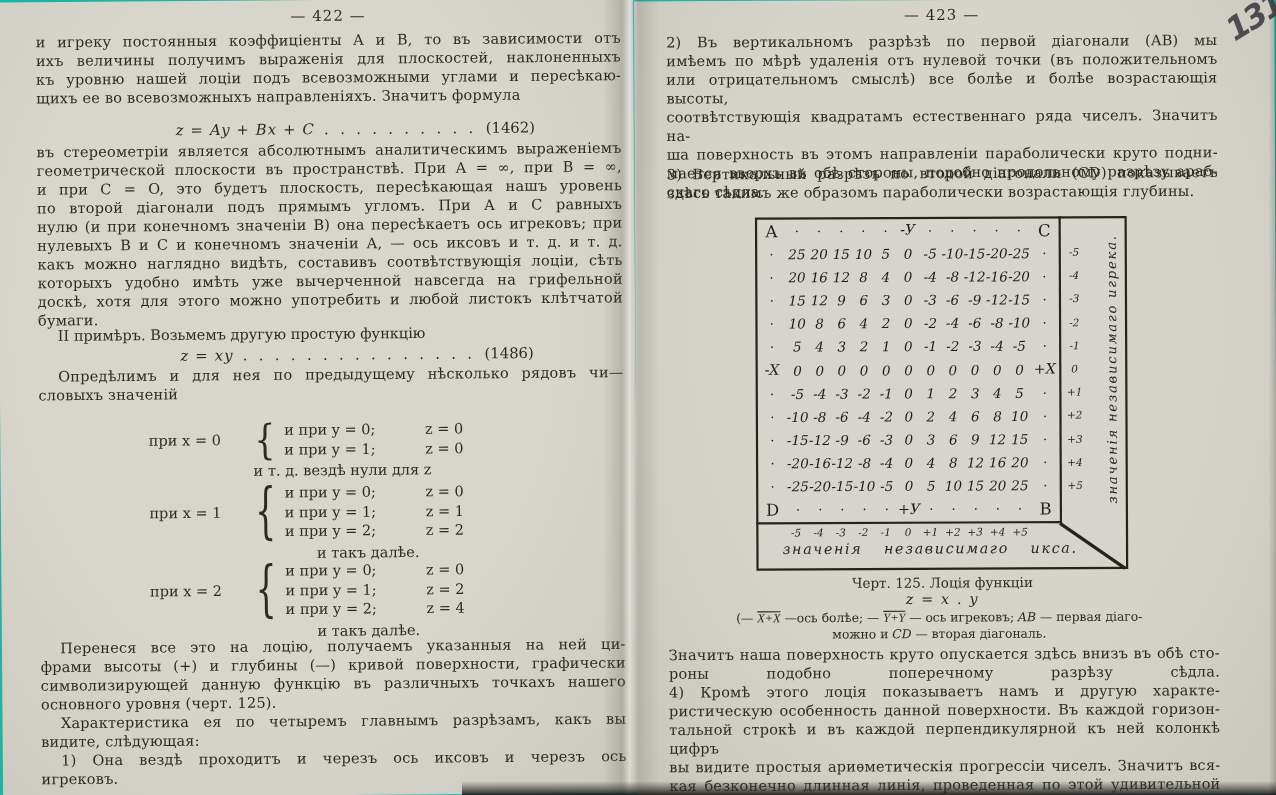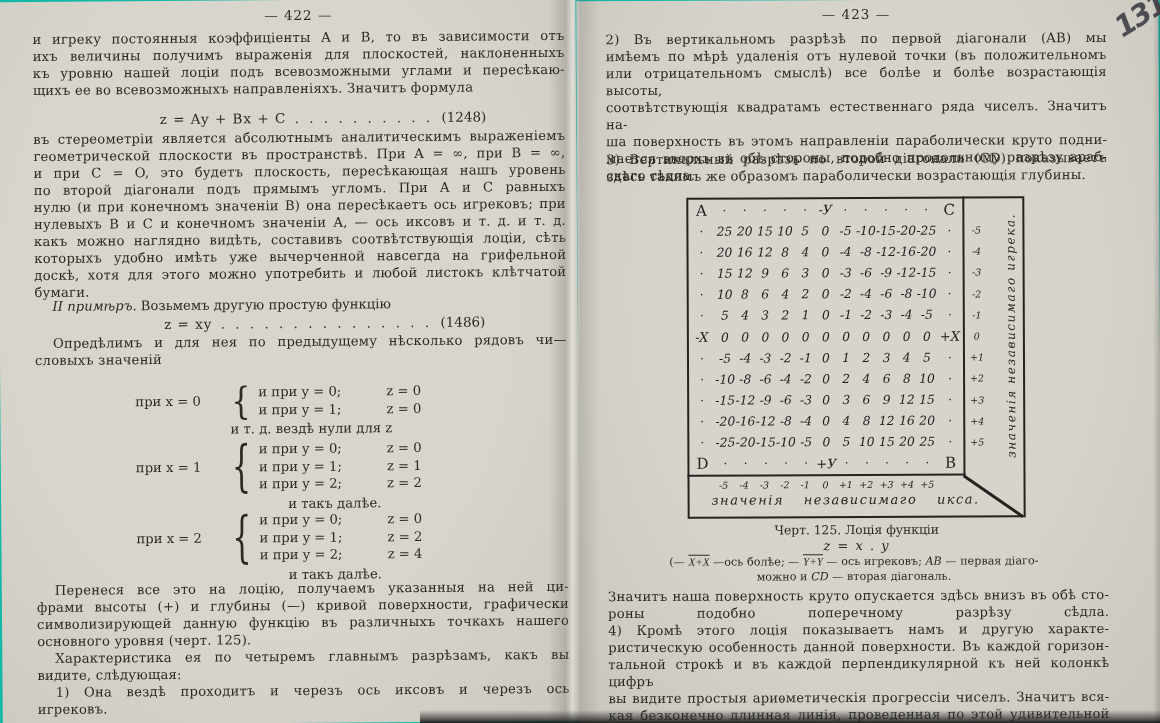--- a/index.html
+++ b/index.html
@@ -22,21 +22,21 @@
   .block{position:absolute;}
   .pagenum{font-size:13.5px;text-align:center;letter-spacing:1px;}
   .para .tline{font-size:13.2px;line-height:17px;letter-spacing:0.2px;
     text-align:justify;text-align-last:justify;white-space:nowrap0;}
   .para .tline.lastline{text-align-last:left;}
   .para.indent .tline:first-child{text-indent:18px;}
   .tilt-l{transform:rotate(-0.45deg);}
   .tilt-r{transform:rotate(-0.25deg);}
 
   .formula{font-size:13.5px;text-align:center;white-space:nowrap;}
-  .formula .fbody{letter-spacing:1px;margin-left:48px;}
+  .formula .fbody{font-style:italic;letter-spacing:1px;margin-left:48px;}
   .formula .fdots{letter-spacing:3px;margin:0 4px;}
 
   .case{position:absolute;left:135px;width:330px;}
   .case-main{display:flex;align-items:center;}
   .case-label{width:88px;font-size:13.2px;white-space:nowrap;}
   .brace{display:inline-block;font-size:30px;line-height:30px;margin:0 8px;
          font-family:"DejaVu Serif",serif;color:#2b2a25;}
   .brace.b2{transform:scaleY(1.25);}
   .brace.b3{transform:scaleY(1.85);}
   .case-rows{display:flex;flex-direction:column;}
@@ -75,41 +75,41 @@
 
   .cap-title{font-size:12.3px;text-align:center;}
   .cap-formula{font-size:13px;font-style:italic;text-align:center;letter-spacing:1.5px;}
   .cap-note{font-size:11.2px;line-height:15px;text-align:center;white-space:nowrap;}
   .cap-note .ov{text-decoration:overline;font-style:italic;font-family:Liberation Serif, serif;}
   .cap-note .it{font-style:italic;margin-top:48px;}
 
   .hand{position:absolute;left:1113px;top:-2px;font-family:"DejaVu Sans","Liberation Sans",sans-serif;
         font-style:italic;font-weight:bold;font-size:29px;color:#4d4c52;
         transform:rotate(-32deg);letter-spacing:-2px;}
-  .ital{font-style:italic;}
+  .ital{}
 </style>
 </head>
 <body>
 
 <div class="scan">
 
   <div class="page page-left tilt-l">
     <div class="block pagenum" style="left:35px;top:7px;width:532px;">— 422 —</div>
 
     <div class="block para" style="left:35px;top:29px;width:532px;">
         <div class="tline">и игреку постоянныя коэффиціенты A и B, то въ зависимости отъ</div>
         <div class="tline">ихъ величины получимъ выраженія для плоскостей, наклоненныхъ</div>
         <div class="tline">къ уровню нашей лоціи подъ всевозможными углами и пересѣкаю-</div>
         <div class="tline lastline">щихъ ее во всевозможныхъ направленіяхъ. Значитъ формула</div>
       </div>
 
     <div class="block formula" style="left:35px;top:110px;width:532px;">
       <span class="fbody">z = Ay + Bx + C</span>
       <span class="fdots">. . . . . . . . . .</span>
-      <span class="fnum">(1248)</span>
+      <span class="fnum">(1462)</span>
     </div>
 
     <div class="block para" style="left:35px;top:129px;width:532px;">
         <div class="tline">въ стереометріи является абсолютнымъ аналитическимъ выраженіемъ</div>
         <div class="tline">геометрической плоскости въ пространствѣ. При A = ∞, при B = ∞,</div>
         <div class="tline">и при C = O, это будетъ плоскость, пересѣкающая нашъ уровень</div>
         <div class="tline">по второй діагонали подъ прямымъ угломъ. При A и C равныхъ</div>
         <div class="tline">нулю (и при конечномъ значеніи B) она пересѣкаетъ ось игрековъ; при</div>
         <div class="tline">нулевыхъ B и C и конечномъ значеніи A, — ось иксовъ и т. д. и т. д.</div>
         <div class="tline">какъ можно наглядно видѣть, составивъ соотвѣтствующія лоціи, сѣть</div>

